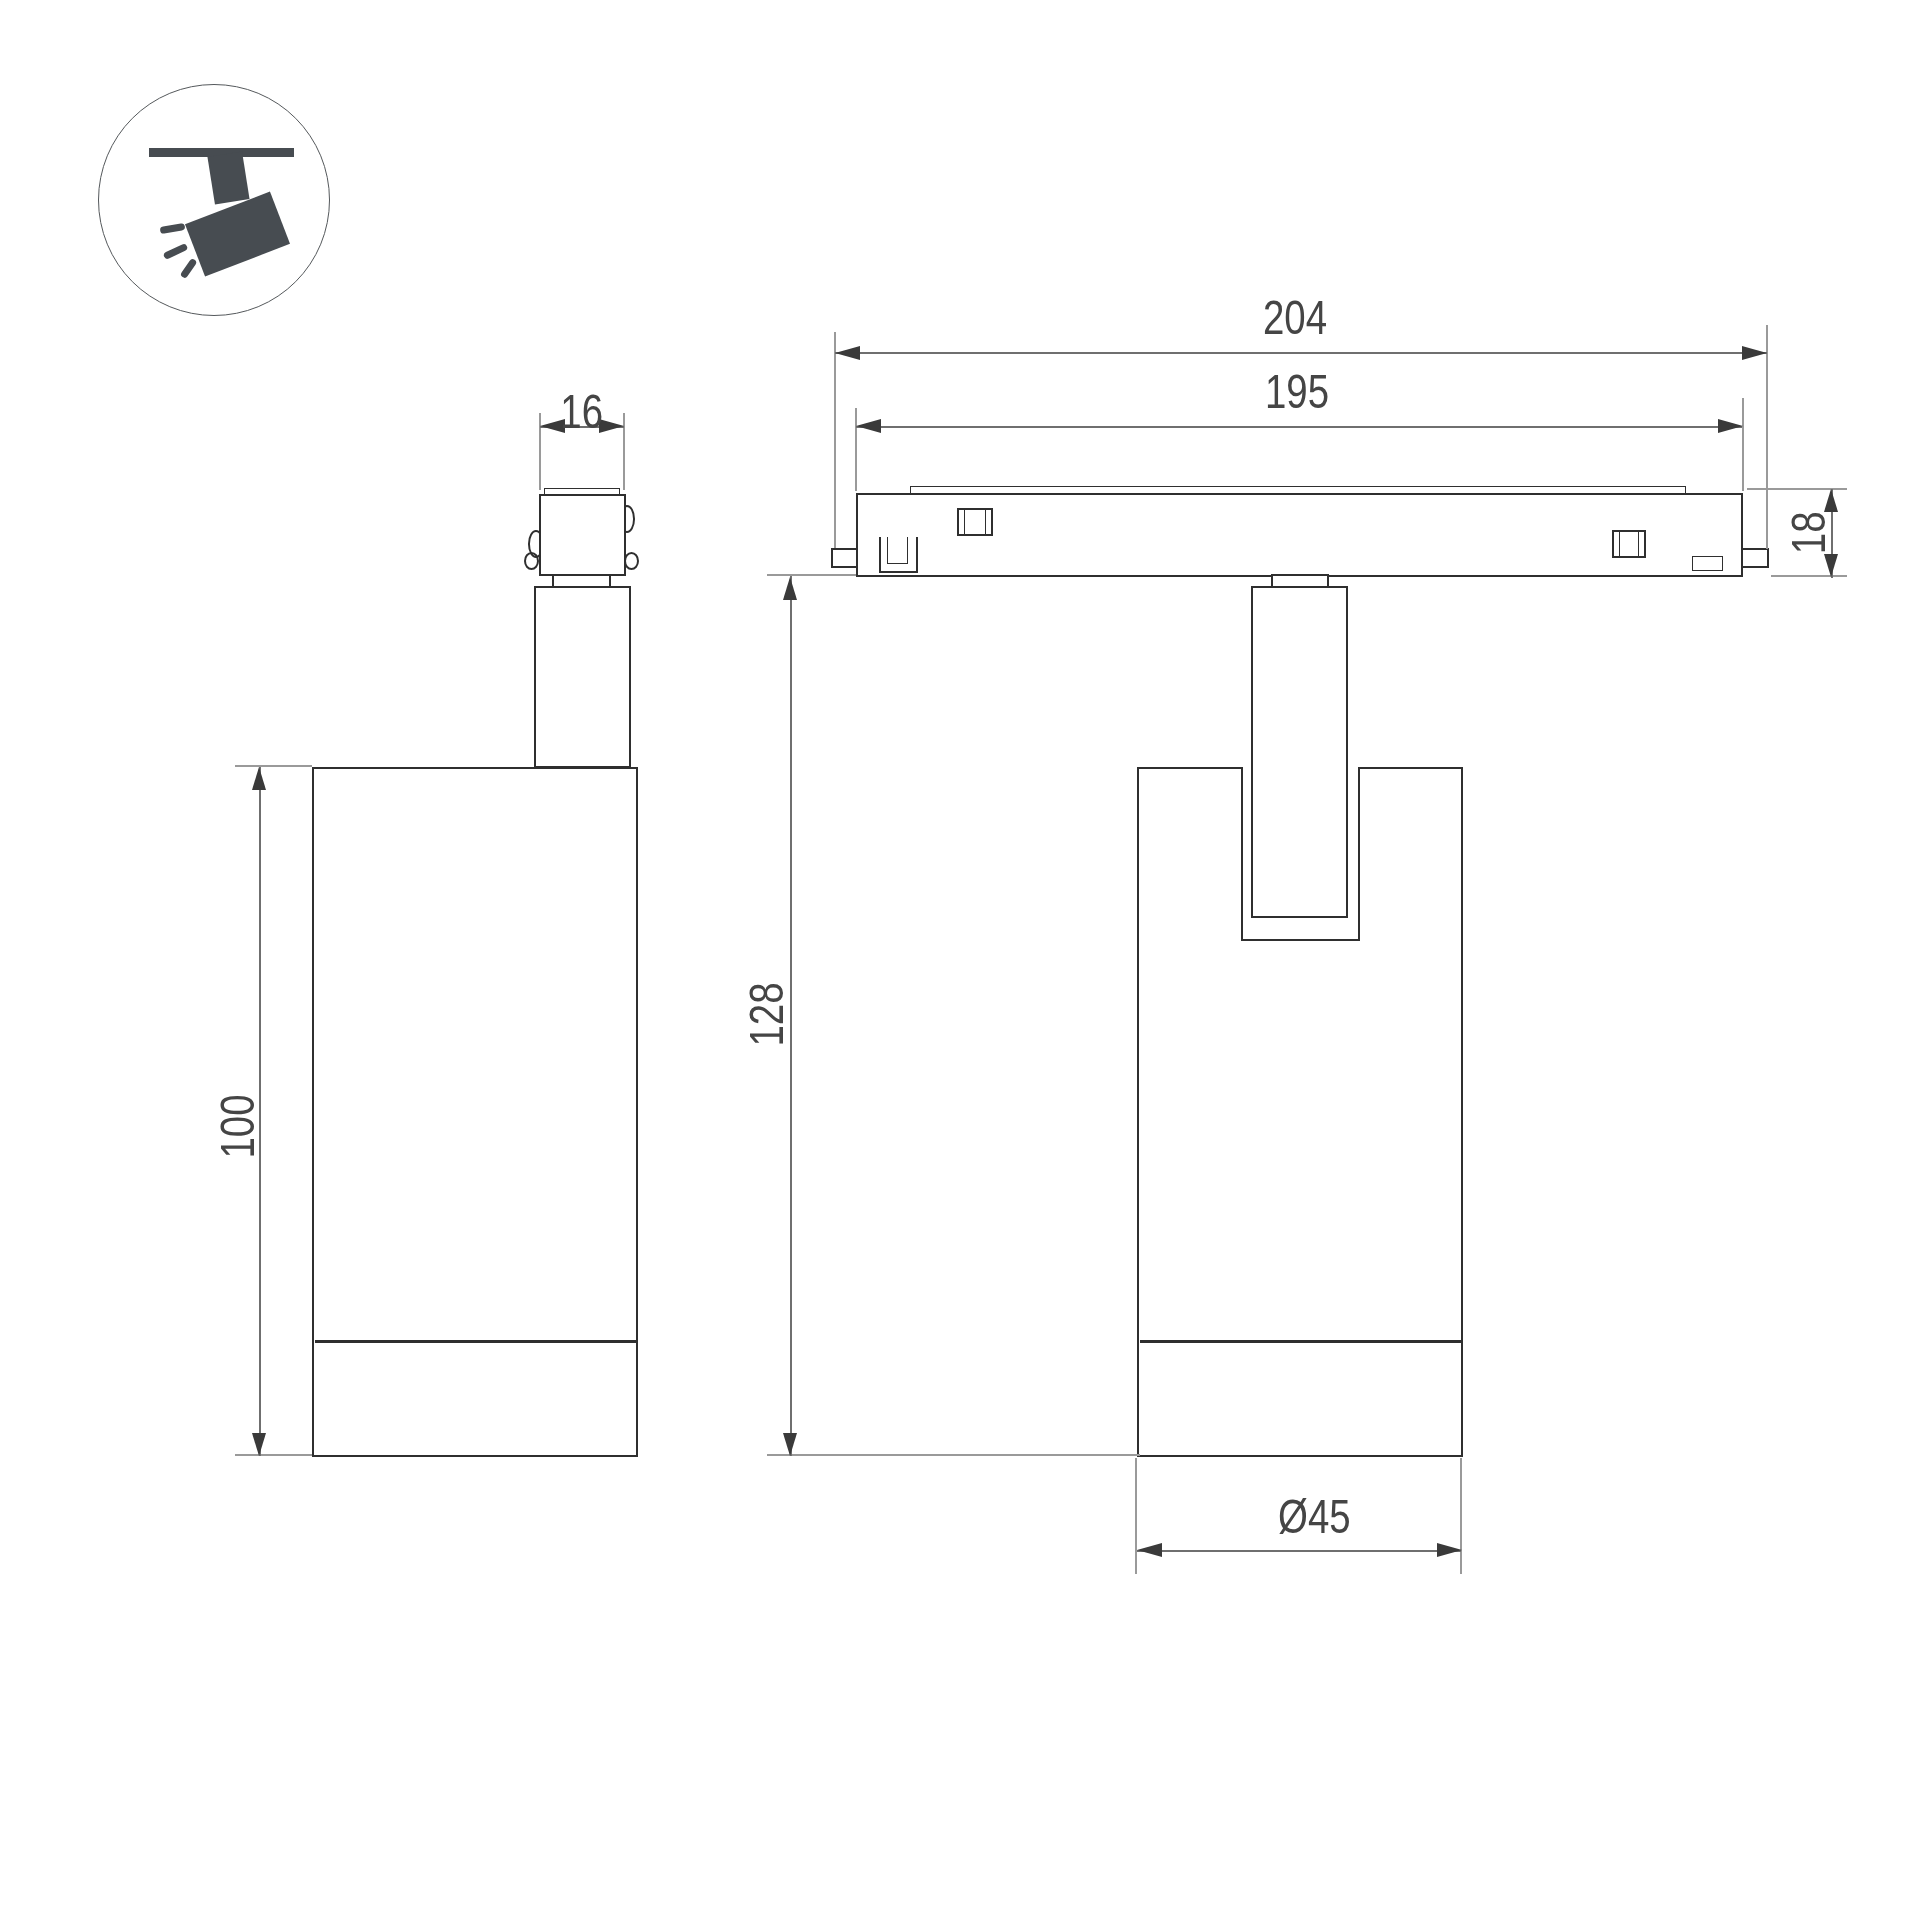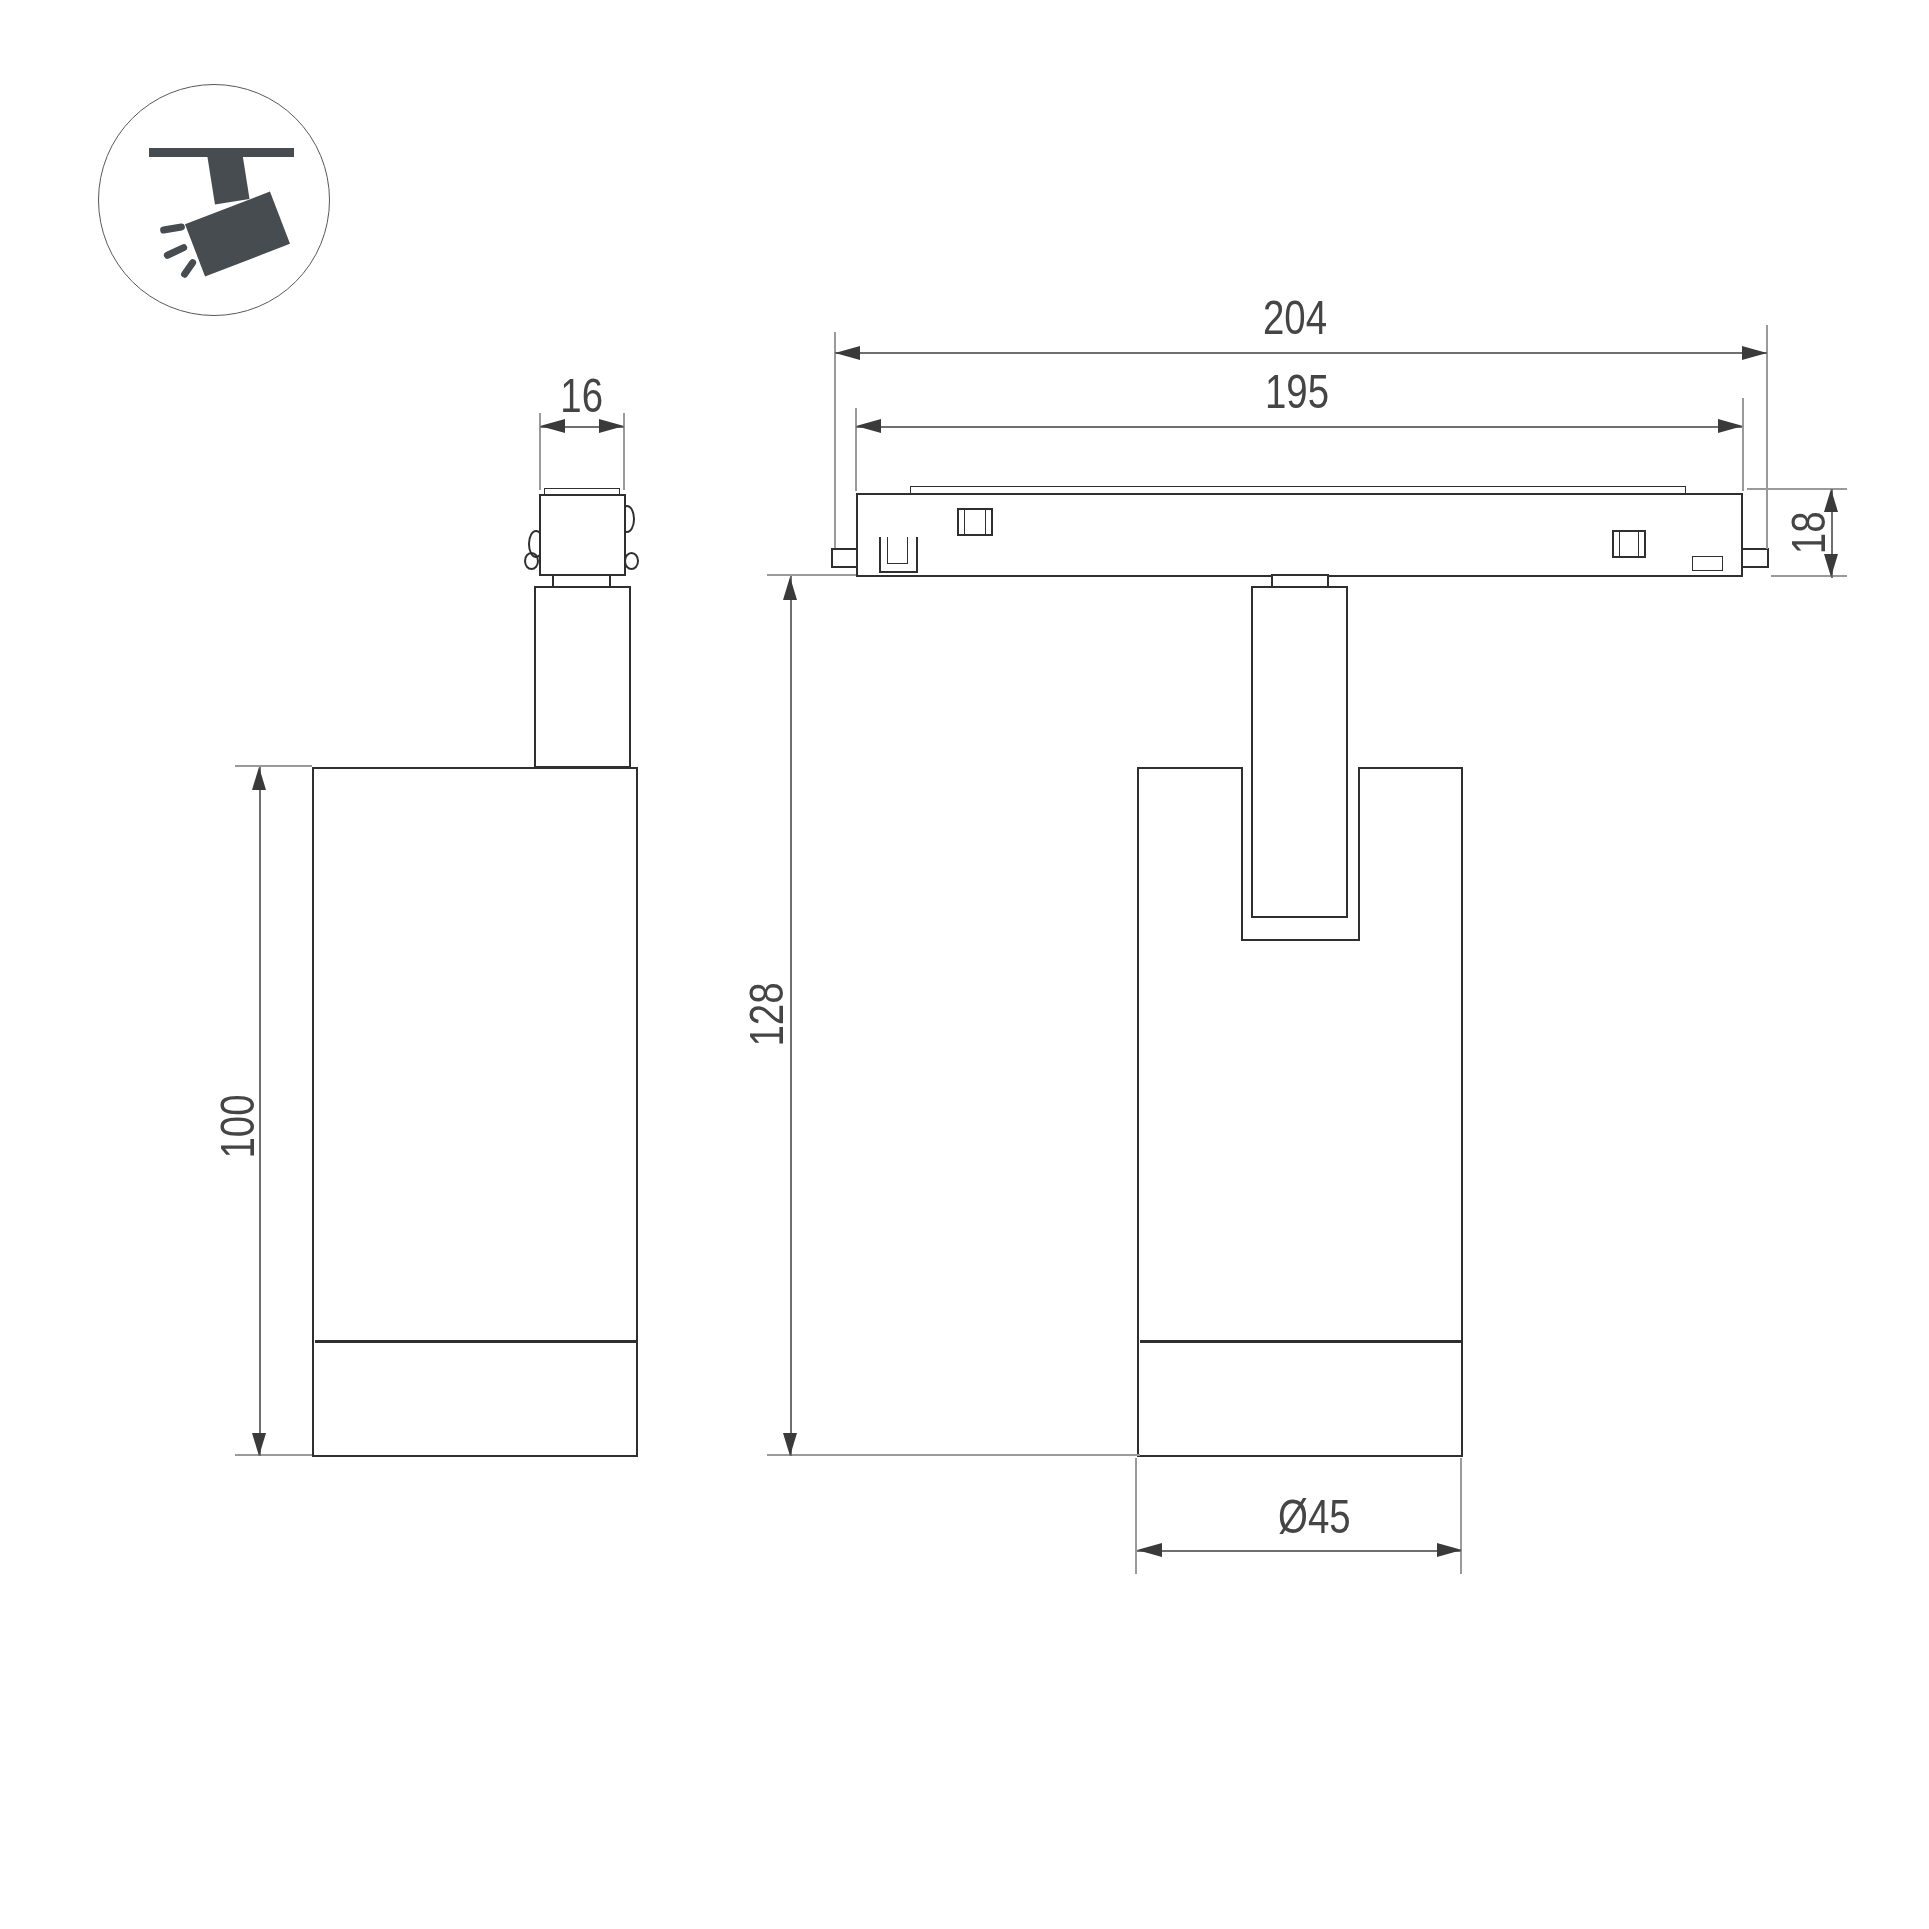--- a/index.html
+++ b/index.html
@@ -79,21 +79,21 @@
     <div class="edge" style="left:1251px;top:586px;width:97px;height:332px;"></div>
     <div class="sep" style="left:1140px;top:1340px;width:321px;height:2.9px;"></div>
   </div>
 
   <div>
     <div class="ext" style="left:539px;top:413px;width:1.9px;height:77px;"></div>
     <div class="ext" style="left:623px;top:413px;width:1.9px;height:77px;"></div>
     <div class="dim" style="left:540px;top:426px;width:84px;height:1.9px;"></div>
     <div class="arr al" style="left:540px;top:419px;"></div>
     <div class="arr ar" style="left:599px;top:419px;"></div>
-    <div class="lbl" style="left:543px;top:375px;width:77px;height:41px;">
+    <div class="lbl" style="left:543px;top:391px;width:77px;height:41px;">
       <span class="cond">16</span>
     </div>
   </div>
 
   <div>
     <div class="ext" style="left:834px;top:332px;width:1.9px;height:216px;"></div>
     <div class="ext" style="left:1766px;top:325px;width:1.9px;height:224px;"></div>
     <div class="dim" style="left:835px;top:352px;width:932px;height:1.9px;"></div>
     <div class="arr al" style="left:835px;top:346px;"></div>
     <div class="arr ar" style="left:1742px;top:346px;"></div>

